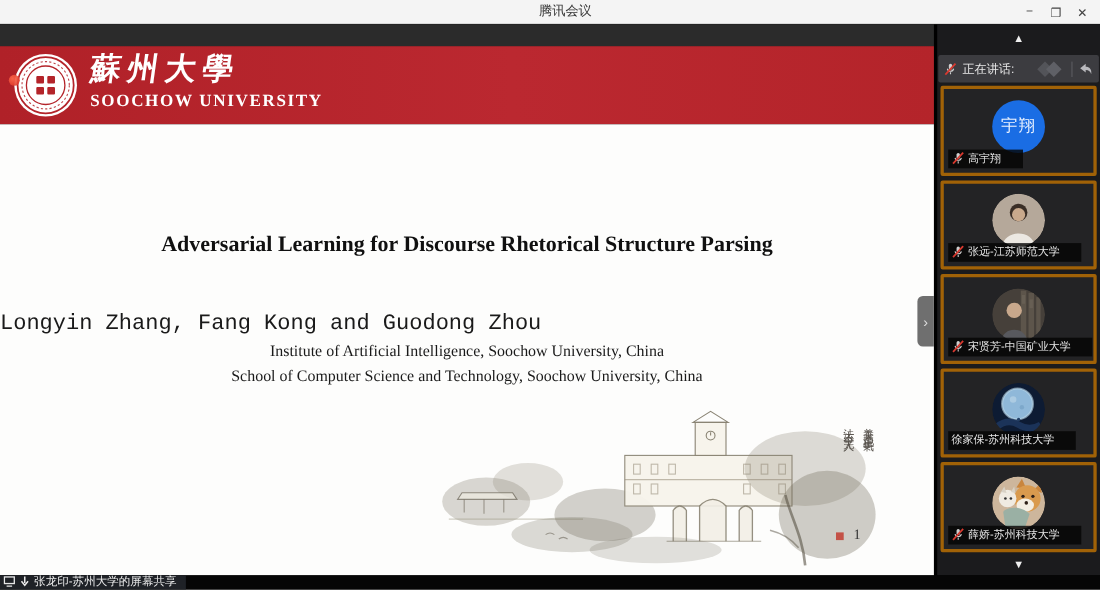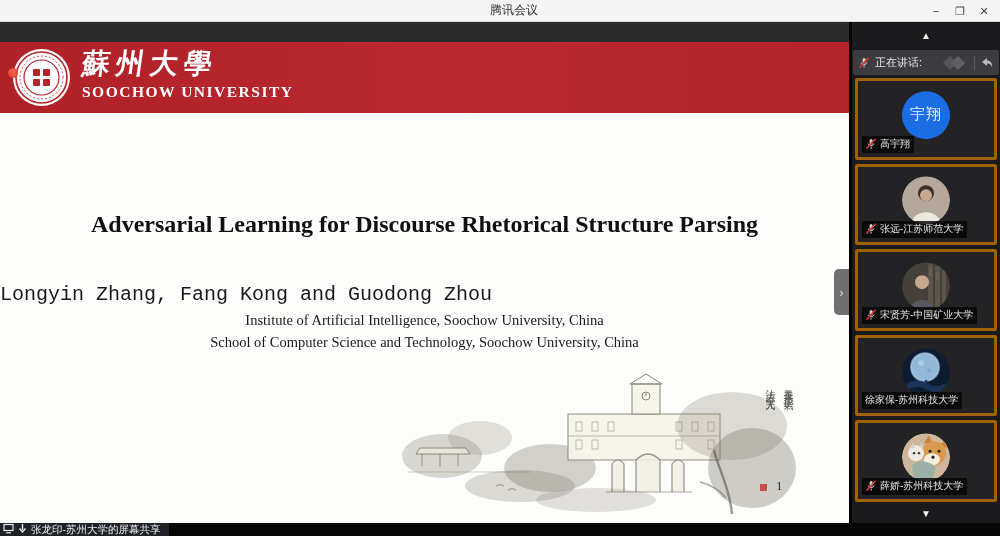--- a/index.html
+++ b/index.html
@@ -24,21 +24,21 @@
   .seal { position:absolute; left:12px; top:6px; width:59px; height:59px; }
   .rec-dot { position:absolute; left:8px; top:26px; width:10px; height:10px; border-radius:50%;
              background:radial-gradient(circle at 35% 35%, #ff6a4d, #d62b1f); opacity:.9; }
   .banner-textblock { position:absolute; left:82px; top:5px; color:#fff; }
   .uni-cn { font-family:"Liberation Serif", serif; font-size:28px; font-weight:bold;
             transform:skewX(-8deg); letter-spacing:6px; line-height:34px; }
   .uni-en { font-family:"Liberation Serif", serif; font-size:15.5px; font-weight:bold; letter-spacing:1.5px; margin-top:2px; }
 
   .slide { position:relative; width:849px; height:410px; background:#fdfdfc; overflow:hidden; }
   .slide-title { position:absolute; top:98px; left:0; width:100%; text-align:center;
-                 font-family:"Liberation Serif", serif; font-weight:bold; font-size:24px; color:#101010; }
+                 font-family:"Liberation Serif", serif; font-weight:bold; font-size:20px; color:#101010; }
   .slide-authors { position:absolute; top:170px; left:0; width:100%; text-align:left;
                    font-family:Liberation Mono, monospace; font-size:20px; color:#1a1a1a; }
   .slide-aff { position:absolute; left:0; width:100%; text-align:center;
                font-family:"Liberation Serif", serif; font-size:14.5px; color:#1a1a1a; }
   .aff1 { top:199px; } .aff2 { top:221px; }
 
   .illustration { position:absolute; left:400px; top:255px; width:400px; height:150px; }
   .motto { position:absolute; top:268px; left:763px; height:90px; display:flex; flex-direction:row-reverse; gap:4px; }
   .motto div { writing-mode:vertical-rl; font-family:"Liberation Serif", serif; font-size:10px;
                letter-spacing:3px; color:#55504a; }
@@ -63,21 +63,21 @@
   .diamonds i:nth-child(1){ left:2px; } .diamonds i:nth-child(2){ left:10px; background:#66676d; }
   .speaking-divider { width:1px; height:14px; background:#5c5c60; }
 
   .tiles { flex:1; display:flex; flex-direction:column; gap:4px; padding:1px 3px; }
   .tile { position:relative; flex:1; background:#232325; border:3px solid #a16207; border-radius:2px; }
   .avatar { position:absolute; left:50%; top:50%; transform:translate(-50%,-58%);
             width:48px; height:48px; border-radius:50%; overflow:hidden; }
   .avatar-blue { display:flex; align-items:center; justify-content:center;
                  color:#eaf2ff; font-size:15px; letter-spacing:1px; }
   .name-tag { position:absolute; left:4px; bottom:4px; max-width:134px; background:rgba(5,5,5,.82);
-              color:#e6e6e6; font-size:10px; padding:1px 4px 2px 3px; display:flex; align-items:center;
+              color:#e6e6e6; font-size:10px; padding:1px 20px 2px 3px; display:flex; align-items:center;
               gap:3px; white-space:nowrap; overflow:hidden; }
 
   .mic-muted { width:12px; height:12px; flex:0 0 auto; }
 
   
   .statusbar { position:absolute; left:0; top:523px; width:1000px; height:13px; background:#060606; display:flex; }
   .share-pill { height:30px; background:#1f2227; display:flex; align-items:flex-start; gap:3px; padding:0 8px 0 3px; }
   .share-pill-text { font-size:10.5px; color:#ececec; line-height:13px; }
   .pill-icon { width:11px; height:11px; }
 </style>

